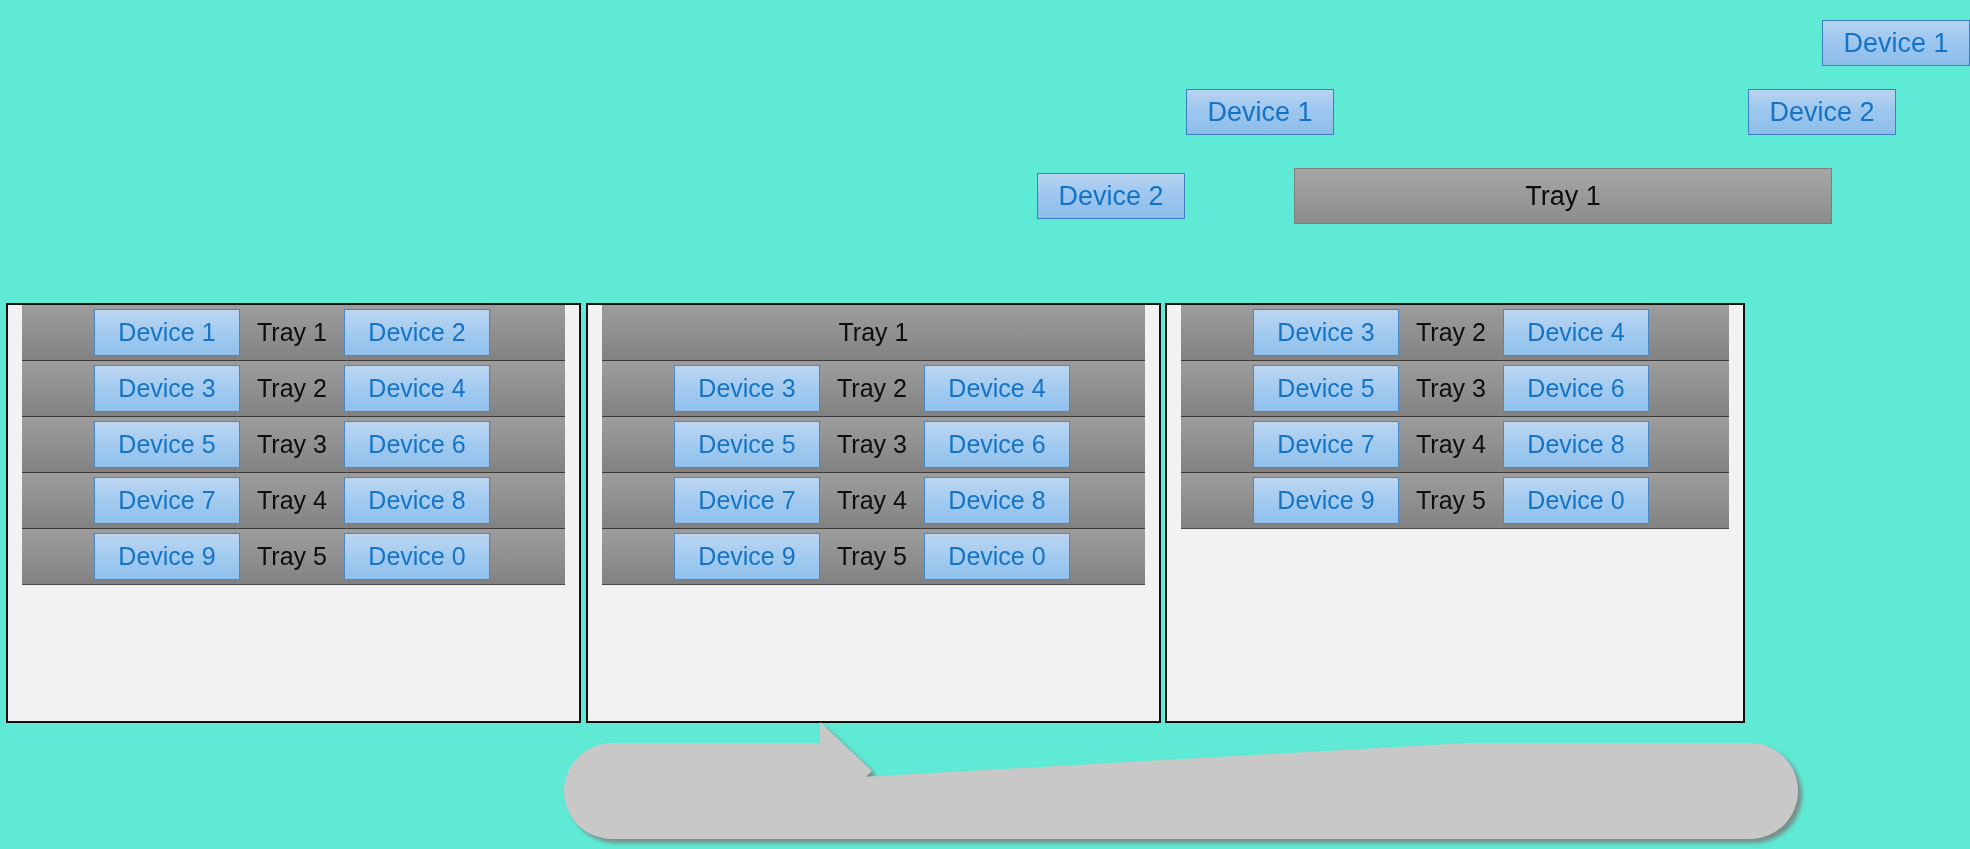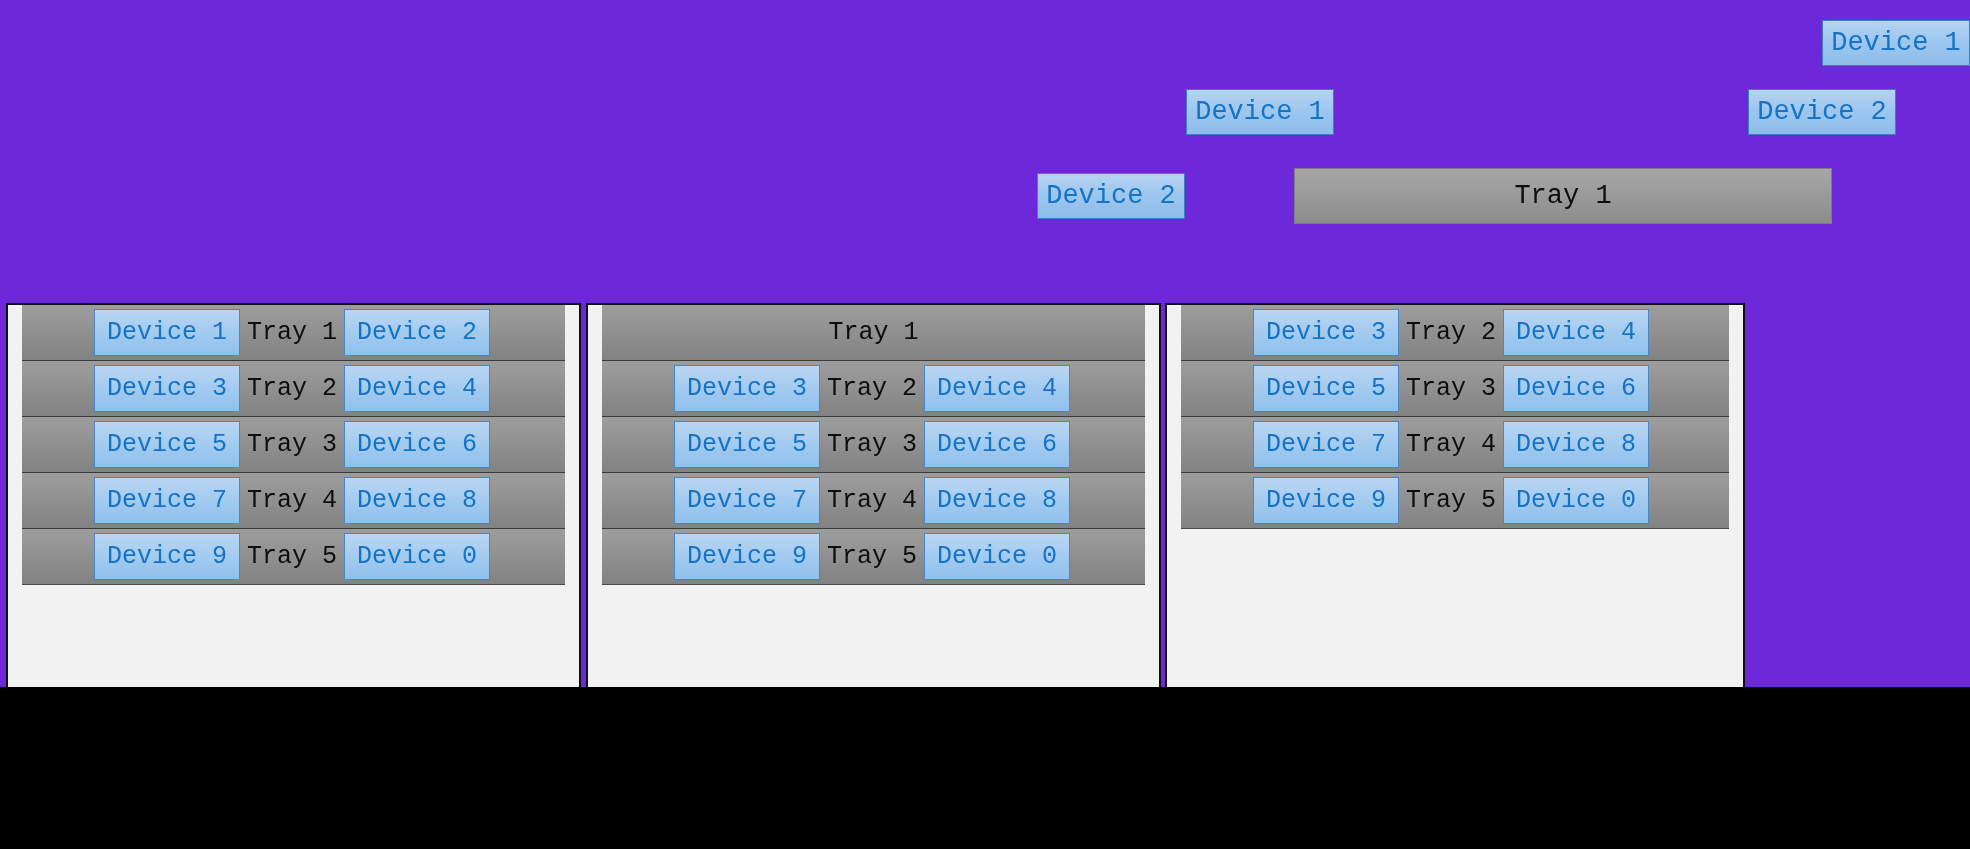--- a/index.html
+++ b/index.html
@@ -3,24 +3,24 @@
 <meta charset="utf-8">
 <style>
   html, body {
     margin: 0;
     padding: 0;
     background: #000000;
   }
   #stage {
     position: relative;
     width: 1970px;
-    height: 687px;
-    background: #6d28d9;
+    height: 849px;
+    background: #5eead4;
     overflow: hidden;
-    font-family: Liberation Mono, monospace;
+    font-family: Liberation Sans, sans-serif;
   }
 
   
   .chip {
     position: absolute;
     box-sizing: border-box;
     display: flex;
     align-items: center;
     justify-content: center;
     white-space: nowrap;

